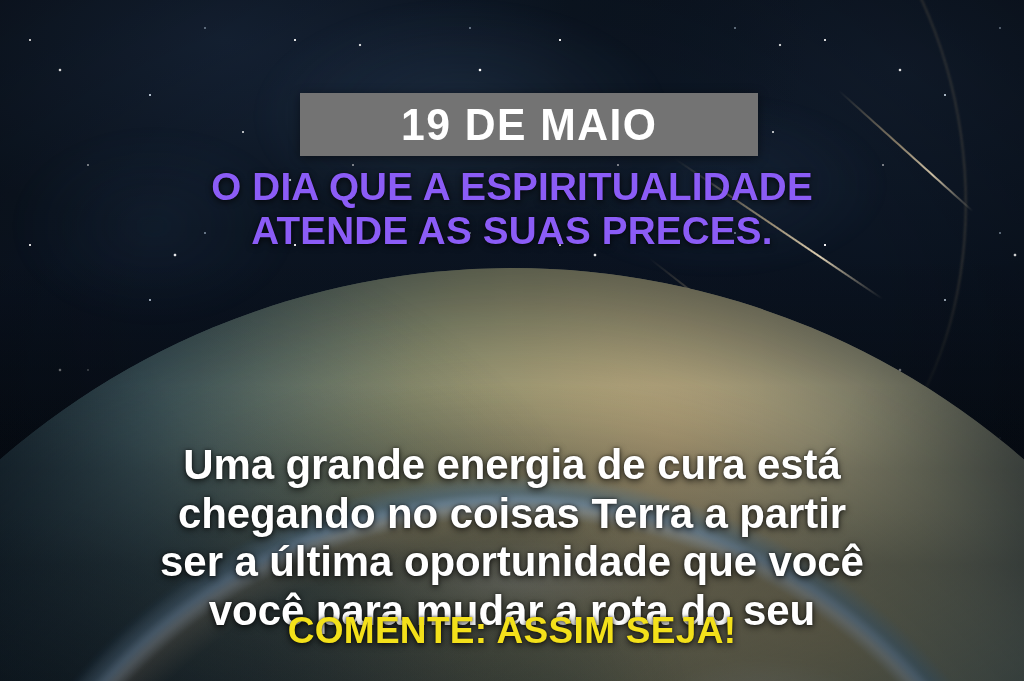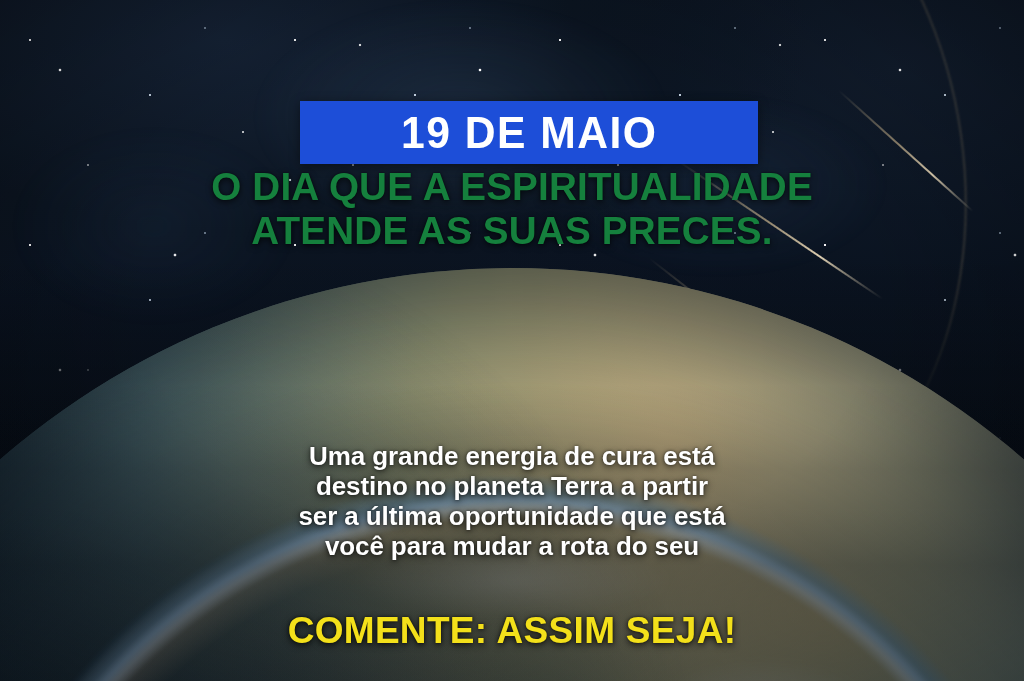--- a/index.html
+++ b/index.html
@@ -247,63 +247,62 @@
 
   
   .content{position:absolute;inset:0;}
 
   .date-banner{
     position:absolute;
     left:300px;
     top:93px;
     width:458px;
     height:63px;
-    background:#1d4ed8;
+    background:#737373;
     display:flex;
     align-items:center;
     justify-content:center;
     box-shadow:0 2px 10px rgba(0,0,0,.45);
-    margin-top:8px;
   }
   .date-banner span{
     color:#FFFFFF;
     font-family:"Liberation Sans", sans-serif;
     font-weight:700;
     font-size:44px;
     letter-spacing:1.5px;
     line-height:1;
     white-space:nowrap;
     transform:scaleX(.97);
   }
 
   .headline{
     position:absolute;
     left:0;right:0;
     top:165px;
     text-align:center;
-    color:#15803d;
+    color:#8b5cf6;
     font-family:"Liberation Sans", sans-serif;
     font-weight:700;
     font-size:39px;
     line-height:1.14;
     letter-spacing:.2px;
     text-shadow:0 2px 6px rgba(0,0,0,.70), 0 0 2px rgba(0,0,0,.55);
     padding:0 52px;
   }
   .headline .hl-line{display:block;transform:scaleX(.99);}
 
   .body-copy{
     position:absolute;
     left:0;right:0;
     top:441px;
     text-align:center;
     color:#FFFFFF;
     font-family:"Liberation Sans", sans-serif;
     font-weight:700;
-    font-size:26px;
+    font-size:42px;
     line-height:1.16;
     letter-spacing:-.1px;
     text-shadow:0 2px 7px rgba(0,0,0,.72), 0 0 3px rgba(0,0,0,.55);
     padding:0 46px;
   }
   .body-copy .bc-line{display:block;white-space:nowrap;}
 
   .cta{
     position:absolute;
     left:0;right:0;
@@ -365,22 +364,22 @@
       <span>19 DE MAIO</span>
     </div>
 
     <div class="headline">
       <span class="hl-line">O DIA QUE A ESPIRITUALIDADE</span>
       <span class="hl-line">ATENDE AS SUAS PRECES.</span>
     </div>
 
     <div class="body-copy">
       <span class="bc-line">Uma grande energia de cura está</span>
-      <span class="bc-line">destino no planeta Terra a partir</span>
-      <span class="bc-line">ser a última oportunidade que está</span>
+      <span class="bc-line">chegando no coisas Terra a partir</span>
+      <span class="bc-line">ser a última oportunidade que você</span>
       <span class="bc-line">você para mudar a rota do seu</span>
     </div>
 
     <div class="cta">COMENTE: ASSIM SEJA!</div>
 
   </div>
 
   <div class="bottom-strip"></div>
 
 </div>

